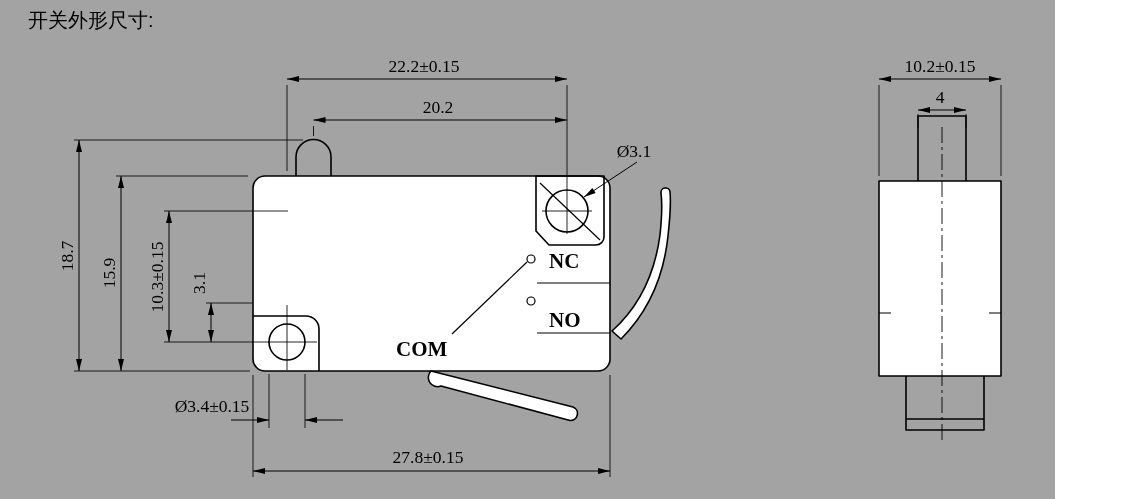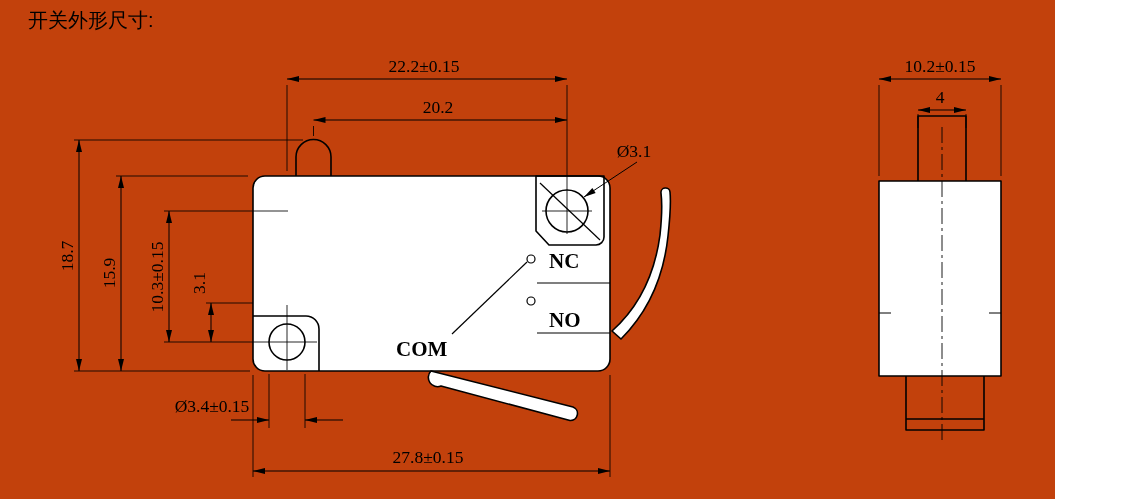--- a/index.html
+++ b/index.html
@@ -1,20 +1,20 @@
 <!DOCTYPE html>
 <html><head>
 <meta charset="utf-8">
 <style>
   html, body { margin: 0; padding: 0; background: #ffffff; }
   .canvas {
     position: relative;
     width: 1055px;
     height: 499px;
-    background: #c2410c;
+    background: #a3a3a3;
     overflow: hidden;
   }
   svg { position: absolute; left: 0; top: 0; }
   .outline  { fill: none; stroke: #000; stroke-width: 1.6; stroke-linejoin: round; }
   .outlinef { fill: #fff; stroke: #000; stroke-width: 1.6; stroke-linejoin: round; }
   .med      { fill: none; stroke: #000; stroke-width: 1.2; }
   .thin     { fill: none; stroke: #000; stroke-width: 0.85; }
   .dimline  { fill: none; stroke: #000; stroke-width: 1; }
   .centerline { fill: none; stroke: #000; stroke-width: 0.9; stroke-dasharray: 16 4 3 4; }
   text.dim   { font-family: "Liberation Serif", serif; font-size: 17.5px; fill: #000; }

